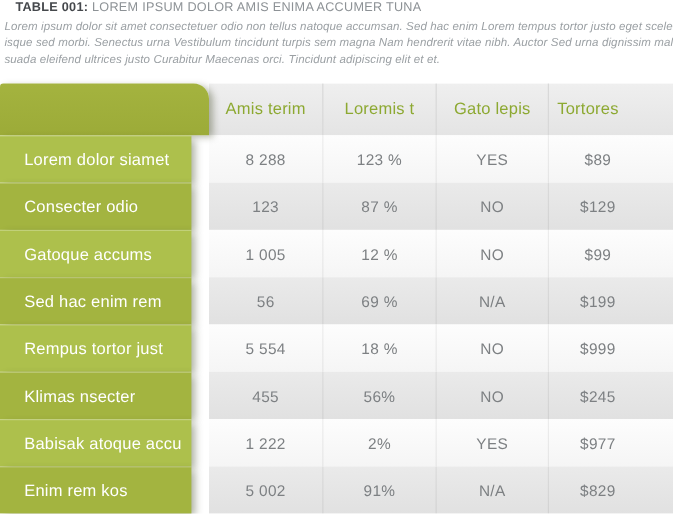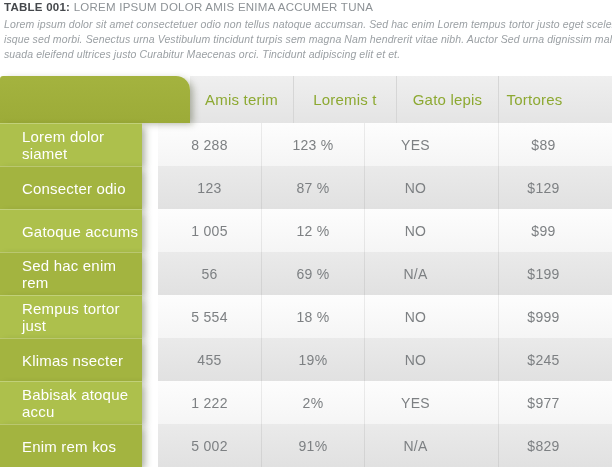--- a/index.html
+++ b/index.html
@@ -9,21 +9,21 @@
     position: relative;
     width: 612px;
     height: 467px;
     background: #ffffff;
     overflow: hidden;
   }
 
   
   .caption {
     position: absolute;
-    left: 4px;
+    left: 14px;
     top: 1px;
     font-size: 11.5px;
     letter-spacing: 0.25px;
     white-space: nowrap;
   }
   .caption .prefix { font-weight: bold; color: #45484c; }
   .caption .rest   { font-weight: normal; color: #8d9296; }
 
   .intro {
     position: absolute;
@@ -120,21 +120,21 @@
     align-items: center;
     justify-content: center;
     color: #7d8083;
     font-size: 14px;
     letter-spacing: 0.3px;
     box-sizing: border-box;
   }
   .cell:nth-child(1) { width: 103px; }
   .cell:nth-child(2) { width: 103px; border-left: 1px solid rgba(0,0,0,0.07); }
   .cell:nth-child(3) { width: 102px; border-left: 1px solid rgba(0,0,0,0.07); }
-  .cell:nth-child(4) { width: 114px; border-left: 1px solid rgba(0,0,0,0.07); padding-right: 24px; margin-left: 32px; }
+  .cell:nth-child(4) { width: 114px; border-left: 1px solid rgba(0,0,0,0.07); padding-right: 24px; }
 </style>
 </head>
 <body>
 
 <div class="screen">
 
   <div class="caption">
     <span class="prefix">TABLE 001:</span>
     <span class="rest">LOREM IPSUM DOLOR AMIS ENIMA ACCUMER TUNA</span>
   </div>
@@ -198,21 +198,21 @@
             <div class="cell">5 554</div>
             <div class="cell">18 %</div>
             <div class="cell">NO</div>
             <div class="cell">$999</div>
           </div>
         </div>
         <div class="row dark">
           <div class="row-label">Klimas nsecter</div>
           <div class="row-vals">
             <div class="cell">455</div>
-            <div class="cell">19%</div>
+            <div class="cell">56%</div>
             <div class="cell">NO</div>
             <div class="cell">$245</div>
           </div>
         </div>
         <div class="row light">
           <div class="row-label">Babisak atoque accu</div>
           <div class="row-vals">
             <div class="cell">1 222</div>
             <div class="cell">2%</div>
             <div class="cell">YES</div>

